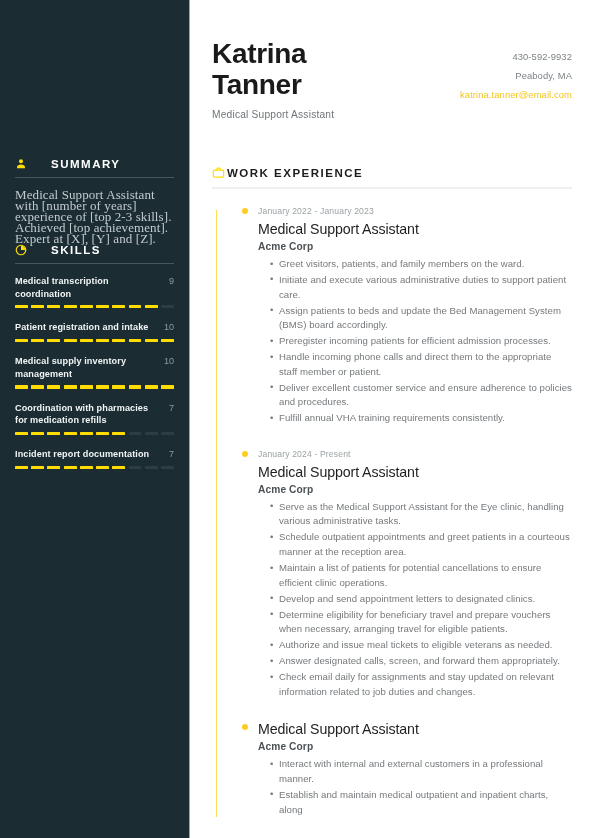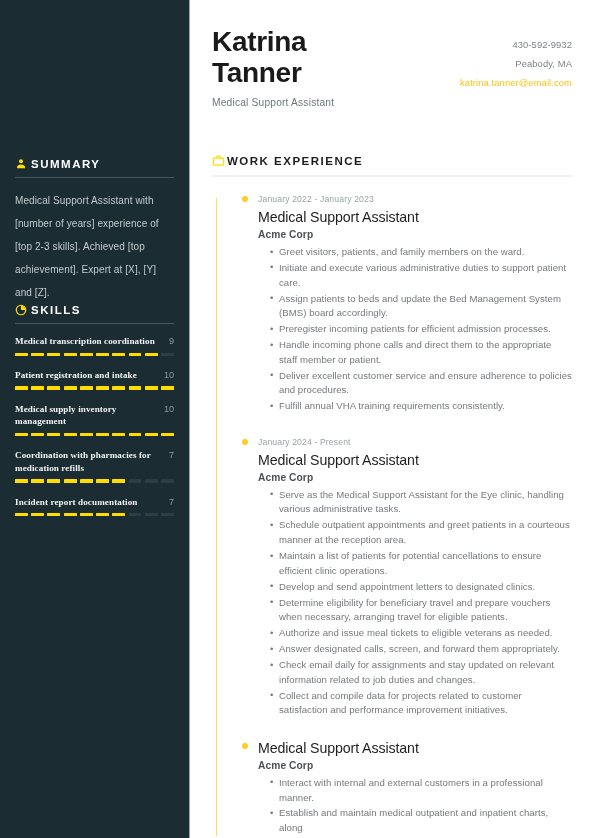--- a/index.html
+++ b/index.html
@@ -27,60 +27,60 @@
     border-right: 1px solid #9aa3a6;
     padding: 0 15px;
     position: relative;
     overflow: hidden;
   }
   .sidebar-spacer { height: 158px; }
 
   .side-section-head {
     display: flex;
     align-items: center;
-    gap: 4px;
+    gap: 24px;
     margin-bottom: 7px;
   }
   .side-section-title {
     color: #ffffff;
     font-size: 11.5px;
     font-weight: bold;
     letter-spacing: 1.5px;
   }
   .side-divider {
     height: 1px;
     background: #46585e;
     width: 100%;
     margin-bottom: 11px;
   }
   .summary-text {
     color: #c3cbce;
-    font-size: 10px;
-    line-height: 23px;
+    font-size: 13px;
+    line-height: 11px;
     letter-spacing: 0.1px;
+    font-family: Liberation Serif, serif;
   }
 
   .skills-block { }
   .skill {
     margin-bottom: 13px;
   }
   .skill-row {
     display: flex;
     align-items: flex-start;
     justify-content: space-between;
     gap: 6px;
     margin-bottom: 5px;
   }
   .skill-name {
     color: #f2f5f6;
     font-size: 9.1px;
     font-weight: bold;
     line-height: 12.5px;
     letter-spacing: 0.1px;
-    font-family: Liberation Serif, serif;
   }
   .skill-score {
     color: #8d999d;
     font-size: 9.1px;
     line-height: 12.5px;
     flex-shrink: 0;
   }
   .skill-bar {
     display: flex;
     gap: 3.4px;
@@ -91,21 +91,21 @@
     height: 3.4px;
     border-radius: 0.5px;
     background: #2b3e42;
   }
   .seg.on { background: #ffdd00; }
 
   
   .main {
     flex: 1;
     height: 838px;
-    padding: 0 22px 0 22px;
+    padding: 12px 22px 0 22px;
     position: relative;
     overflow: hidden;
   }
   .header {
     display: flex;
     justify-content: space-between;
     align-items: flex-start;
     padding-top: 26px;
   }
   .name {
@@ -398,21 +398,20 @@
               <div class="entry-company">Acme Corp</div>
               <ul class="bullets">
                 <li>Serve as the Medical Support Assistant for the Eye clinic, handling various administrative tasks.</li>
                 <li>Schedule outpatient appointments and greet patients in a courteous manner at the reception area.</li>
                 <li>Maintain a list of patients for potential cancellations to ensure efficient clinic operations.</li>
                 <li>Develop and send appointment letters to designated clinics.</li>
                 <li>Determine eligibility for beneficiary travel and prepare vouchers when necessary, arranging travel for eligible patients.</li>
                 <li>Authorize and issue meal tickets to eligible veterans as needed.</li>
                 <li>Answer designated calls, screen, and forward them appropriately.</li>
                 <li>Check email daily for assignments and stay updated on relevant information related to job duties and changes.</li>
-                <li>Collect and compile data for projects related to customer satisfaction and performance improvement initiatives.</li>
               </ul>
             </div>
             <div class="entry">
               <span class="tl-dot"></span>
               <div class="entry-role">Medical Support Assistant</div>
               <div class="entry-company">Acme Corp</div>
               <ul class="bullets">
                 <li>Interact with internal and external customers in a professional manner.</li>
                 <li>Establish and maintain medical outpatient and inpatient charts, along</li>
               </ul>

